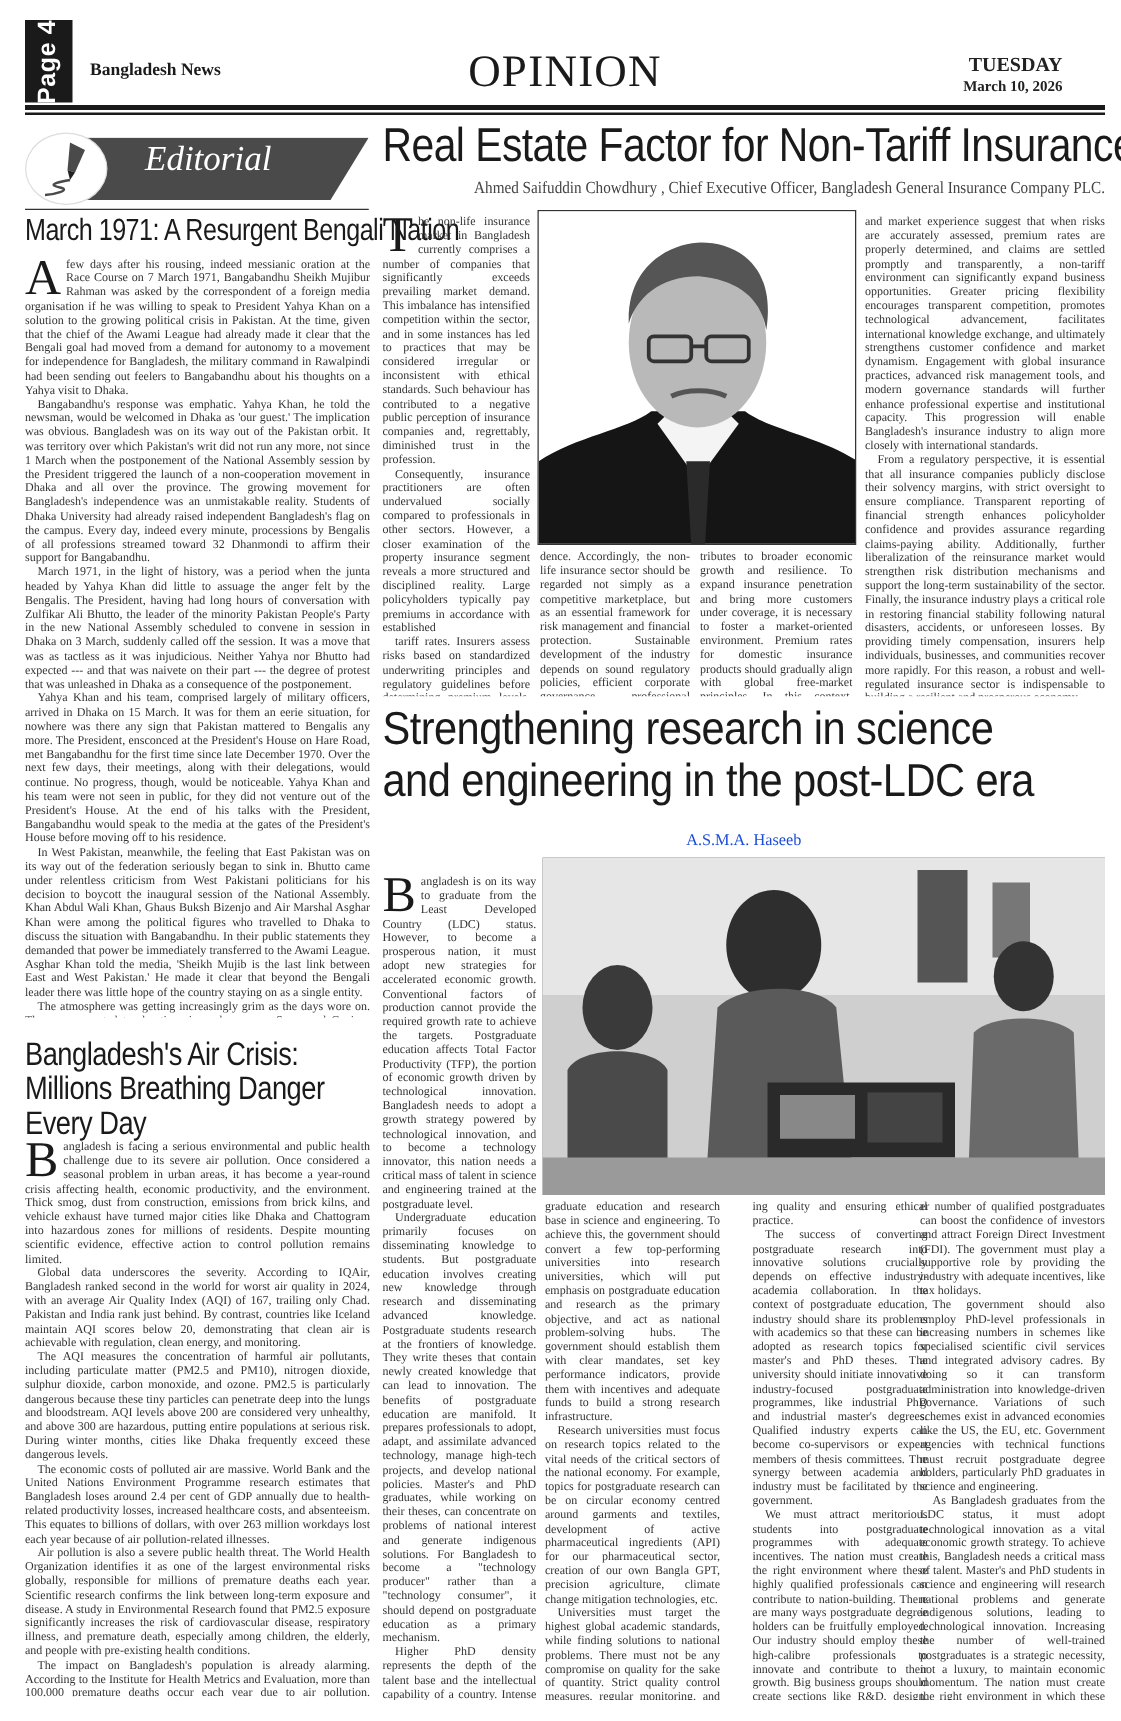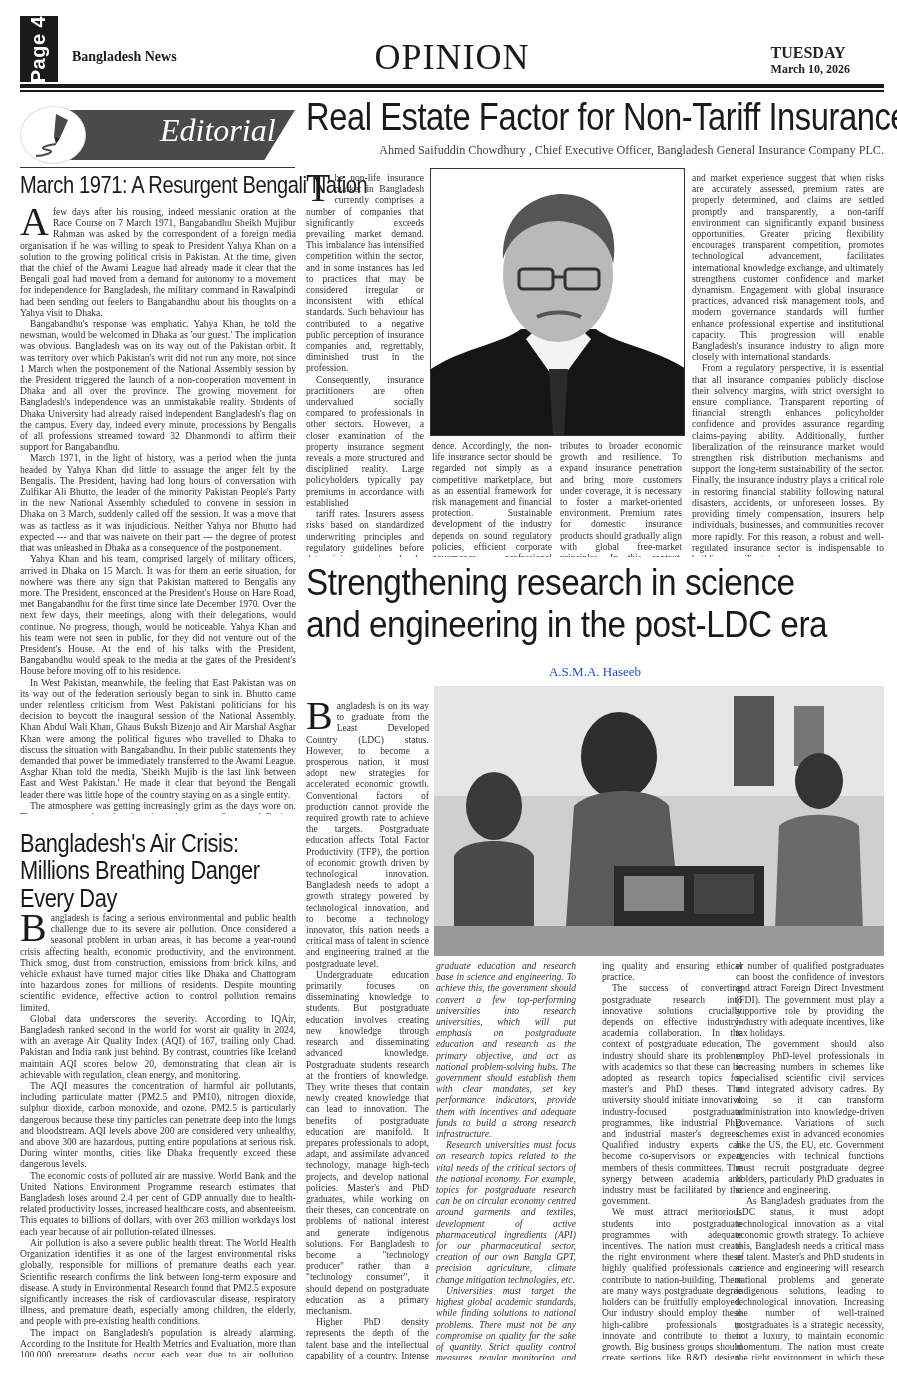--- a/index.html
+++ b/index.html
@@ -4,31 +4,31 @@
 <style>
   * { box-sizing: border-box; margin: 0; padding: 0; }
   html, body { width: 897px; height: 1377px; background: #fff; overflow: hidden; }
   body { position: relative; font-family: "DejaVu Serif", serif; color: #222; }
 
   .masthead { position: absolute; left: 20px; top: 16px; width: 864px; height: 74px; }
   .page-tab { position: absolute; left: 0; top: 0; width: 38px; height: 66px; background: #1a1a1a; color: #fff; display: flex; align-items: center; justify-content: center; }
   .page-tab span { transform: rotate(-90deg); white-space: nowrap; font-family: "Liberation Sans", sans-serif; font-weight: bold; font-size: 20px; letter-spacing: 0.5px; }
   .paper-name { position: absolute; left: 52px; top: 33px; font-family: "Liberation Serif", serif; font-weight: bold; font-size: 14px; color: #1a1a1a; }
   .section-title { position: absolute; left: 0; right: 0; top: 20px; text-align: center; font-family: "Liberation Serif", serif; font-weight: normal; font-size: 36px; color: #1a1a1a; letter-spacing: 1px; }
-  .day { position: absolute; right: 34px; top: 28px; text-align: left; font-family: "Liberation Serif", serif; }
+  .day { position: absolute; right: 34px; top: 28px; text-align: right; font-family: "Liberation Serif", serif; }
   .day .dname { font-weight: bold; font-size: 16px; }
   .day .ddate { font-weight: bold; font-size: 12px; }
   .rule-thick { position: absolute; left: 20px; top: 84px; width: 864px; height: 4px; background: #1a1a1a; }
   .rule-thin { position: absolute; left: 20px; top: 90px; width: 864px; height: 2px; background: #1a1a1a; }
 
   .editorial-banner { position: absolute; left: 20px; top: 106px; width: 275px; height: 58px; }
   .editorial-banner .band { position: absolute; left: 20px; top: 4px; width: 255px; height: 50px; background: #4a4a4a; clip-path: polygon(0 0, 100% 0, 88% 100%, 0 100%); }
   .editorial-banner .circle { position: absolute; left: 0; top: 0; width: 66px; height: 58px; background: #fff; border-radius: 50%; border: 1px solid #ddd; }
   .editorial-banner .pen { position: absolute; left: 14px; top: 6px; width: 40px; height: 46px; }
-  .editorial-banner .label { position: absolute; left: 96px; top: 6px; font-family: "Liberation Serif", serif; font-style: italic; font-size: 32px; color: #fff; margin-left: 44px; }
+  .editorial-banner .label { position: absolute; left: 96px; top: 6px; font-family: "Liberation Serif", serif; font-style: italic; font-size: 28px; color: #fff; }
   .editorial-rule { position: absolute; left: 20px; top: 167px; width: 275px; height: 1px; background: #333; }
 
   .headline { font-family: "Liberation Sans Narrow", "Liberation Sans", sans-serif; color: #1a1a1a; font-weight: normal; letter-spacing: -0.5px; line-height: 1.05; }
   .body-text { font-family: "Liberation Serif", serif; font-size: 9.6px; line-height: 11.2px; color: #333; text-align: justify; }
   .body-text p { text-indent: 10px; }
   .body-text p.first { text-indent: 0; }
   .dropcap { float: left; font-family: "Liberation Serif", serif; font-size: 40px; line-height: 32px; padding-right: 4px; color: #1a1a1a; }
 
   .ed-head { position: absolute; left: 20px; top: 172px; width: 278px; font-size: 24.5px; transform: scaleX(0.82); transform-origin: left top; white-space: nowrap; }
   .ed-body { position: absolute; left: 20px; top: 206px; width: 276px; height: 608px; overflow: hidden; }
@@ -153,21 +153,21 @@
     <rect x="0" y="240" width="450" height="30" fill="#9a9a9a"></rect>
   </svg>
 </div>
 
 <div class="body-text rcol" style="left:306px; top:700px; width:123px; height:660px;">
   <p class="first"><span class="dropcap">B</span><span>angladesh is on its way to graduate from the Least Developed Country (LDC) status. However, to become a prosperous nation, it must adopt new strategies for accelerated economic growth. Conventional factors of production cannot provide the required growth rate to achieve the targets. Postgraduate education affects Total Factor Productivity (TFP), the portion of economic growth driven by technological innovation. Bangladesh needs to adopt a growth strategy powered by technological innovation, and to become a technology innovator, this nation needs a critical mass of talent in science and engineering trained at the postgraduate level.</span></p>
   <p>Undergraduate education primarily focuses on disseminating knowledge to students. But postgraduate education involves creating new knowledge through research and disseminating advanced knowledge. Postgraduate students research at the frontiers of knowledge. They write theses that contain newly created knowledge that can lead to innovation. The benefits of postgraduate education are manifold. It prepares professionals to adopt, adapt, and assimilate advanced technology, manage high-tech projects, and develop national policies. Master's and PhD graduates, while working on their theses, can concentrate on problems of national interest and generate indigenous solutions. For Bangladesh to become a "technology producer" rather than a "technology consumer", it should depend on postgraduate education as a primary mechanism.</p>
   <p>Higher PhD density represents the depth of the talent base and the intellectual capability of a country. Intense knowledge-based economies like Switzerland and Nordic countries have a PhD density of over 10,000 per million. Other advanced countries—the US, UK, Germany—have PhD densities of 3,500-6,000. The PhD density in countries like China, India, and Brazil is 200-1,000. In countries with high PhD density, the degree holders work not only in laboratories but also in areas like policymaking, management and marketing, in the public and private sectors. This helps raise the IQ of the entire economy. Countries like China, Malaysia and Vietnam have set targets to increase their PhD density.</p>
 
 </div>
-<div class="body-text rcol" style="left:436px; top:960px; width:140px; height:400px;font-style:italic;">
+<div class="body-text rcol" style="left:436px; top:960px; width:140px; height:400px;">
   <p class="first">graduate education and research base in science and engineering. To achieve this, the government should convert a few top-performing universities into research universities, which will put emphasis on postgraduate education and research as the primary objective, and act as national problem-solving hubs. The government should establish them with clear mandates, set key performance indicators, provide them with incentives and adequate funds to build a strong research infrastructure.</p>
   <p>Research universities must focus on research topics related to the vital needs of the critical sectors of the national economy. For example, topics for postgraduate research can be on circular economy centred around garments and textiles, development of active pharmaceutical ingredients (API) for our pharmaceutical sector, creation of our own Bangla GPT, precision agriculture, climate change mitigation technologies, etc.</p>
   <p>Universities must target the highest global academic standards, while finding solutions to national problems. There must not be any compromise on quality for the sake of quantity. Strict quality control measures, regular monitoring, and provision of appointments of international experts as PhD examiners must be in place. Quality issues must be fixed at the initial stage, which is critical to sustain-</p>
 </div>
 <div class="body-text rcol" style="left:586px; top:960px; width:140px; height:400px;margin-left:16px;">
   <p class="first">ing quality and ensuring ethical practice.</p>
   <p>The success of converting postgraduate research into innovative solutions crucially depends on effective industry-academia collaboration. In the context of postgraduate education, industry should share its problems with academics so that these can be adopted as research topics for master's and PhD theses. The university should initiate innovative industry-focused postgraduate programmes, like industrial PhD and industrial master's degrees. Qualified industry experts can become co-supervisors or expert members of thesis committees. The synergy between academia and industry must be facilitated by the government.</p>
   <p>We must attract meritorious students into postgraduate programmes with adequate incentives. The nation must create the right environment where these highly qualified professionals can contribute to nation-building. There are many ways postgraduate degree holders can be fruitfully employed. Our industry should employ these high-calibre professionals to innovate and contribute to their growth. Big business groups should create sections like R&amp;D, design, policy, which will be manned by PhD graduates. If done properly, this will reduce our dependence on foreign professionals in the long run. A high-</p>
 </div>
 <div class="body-text rcol" style="left:736px; top:960px; width:148px; height:400px;">

